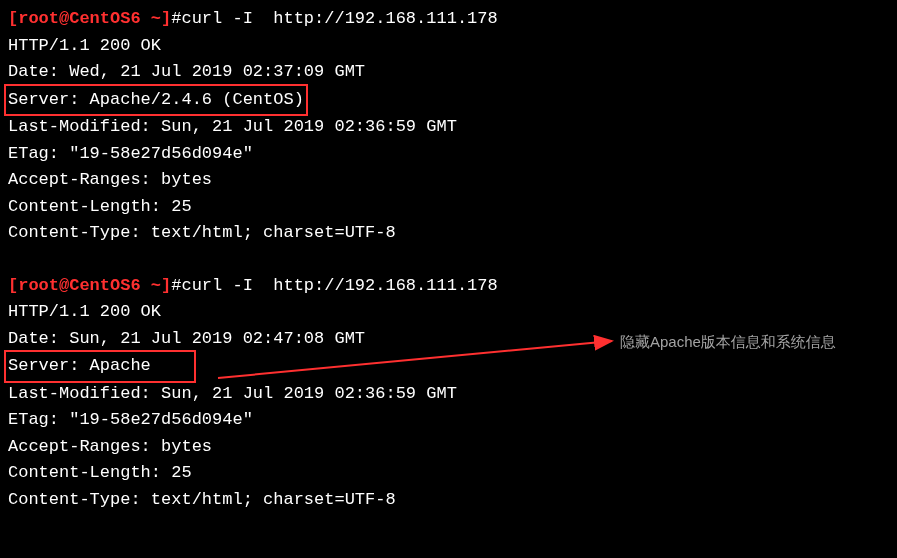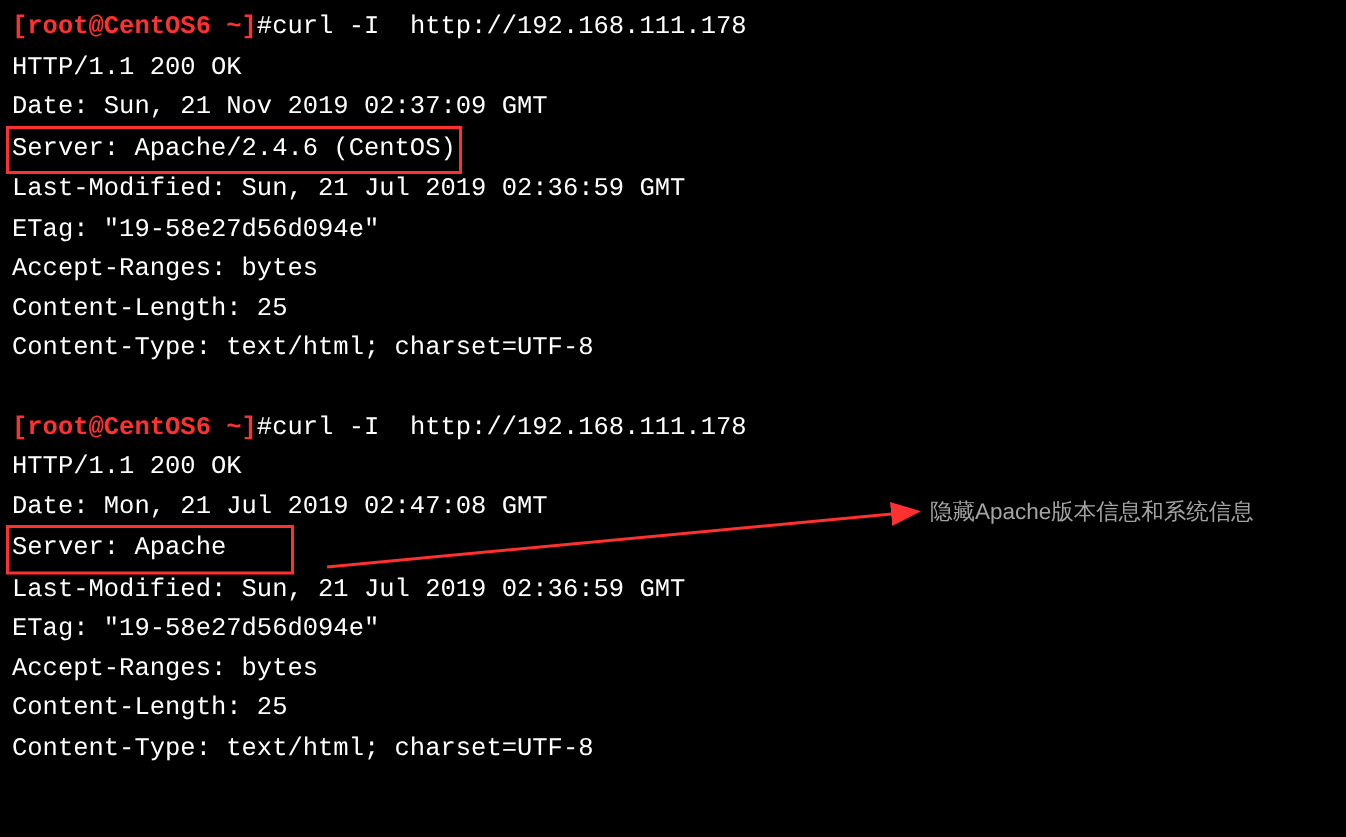--- a/index.html
+++ b/index.html
@@ -51,33 +51,33 @@
     .arrow-svg {
       position: absolute;
       pointer-events: none;
     }
   </style>
 </head>
 <body>
 
 <div class="line"><span class="prompt-host">[root@CentOS6 ~]</span><span class="prompt-hash">#</span><span class="cmd">curl -I  http://192.168.111.178</span></div>
 <div class="line">HTTP/1.1 200 OK</div>
-<div class="line">Date: Sun, 21 Nov 2019 02:37:09 GMT</div>
+<div class="line">Date: Wed, 21 Jul 2019 02:37:09 GMT</div>
 <div class="line"><span class="box-red">Server: Apache/2.4.6 (CentOS)</span></div>
 <div class="line">Last-Modified: Sun, 21 Jul 2019 02:36:59 GMT</div>
 <div class="line">ETag: "19-58e27d56d094e"</div>
 <div class="line">Accept-Ranges: bytes</div>
 <div class="line">Content-Length: 25</div>
 <div class="line">Content-Type: text/html; charset=UTF-8</div>
 
 <div class="spacer"></div>
 
 <div class="line"><span class="prompt-host">[root@CentOS6 ~]</span><span class="prompt-hash">#</span><span class="cmd">curl -I  http://192.168.111.178</span></div>
 <div class="line">HTTP/1.1 200 OK</div>
-<div class="line">Date: Mon, 21 Jul 2019 02:47:08 GMT</div>
+<div class="line">Date: Sun, 21 Jul 2019 02:47:08 GMT</div>
 <div class="line"><span class="box-red"><span>Server: Apache</span>    </span></div>
 <div class="line">Last-Modified: Sun, 21 Jul 2019 02:36:59 GMT</div>
 <div class="line">ETag: "19-58e27d56d094e"</div>
 <div class="line">Accept-Ranges: bytes</div>
 <div class="line">Content-Length: 25</div>
 <div class="line">Content-Type: text/html; charset=UTF-8</div>
 
 <div class="annotation" style="left:620px; top:330px;">隐藏Apache版本信息和系统信息</div>
 
 <svg class="arrow-svg" width="897" height="558" style="left:0;top:0;">

